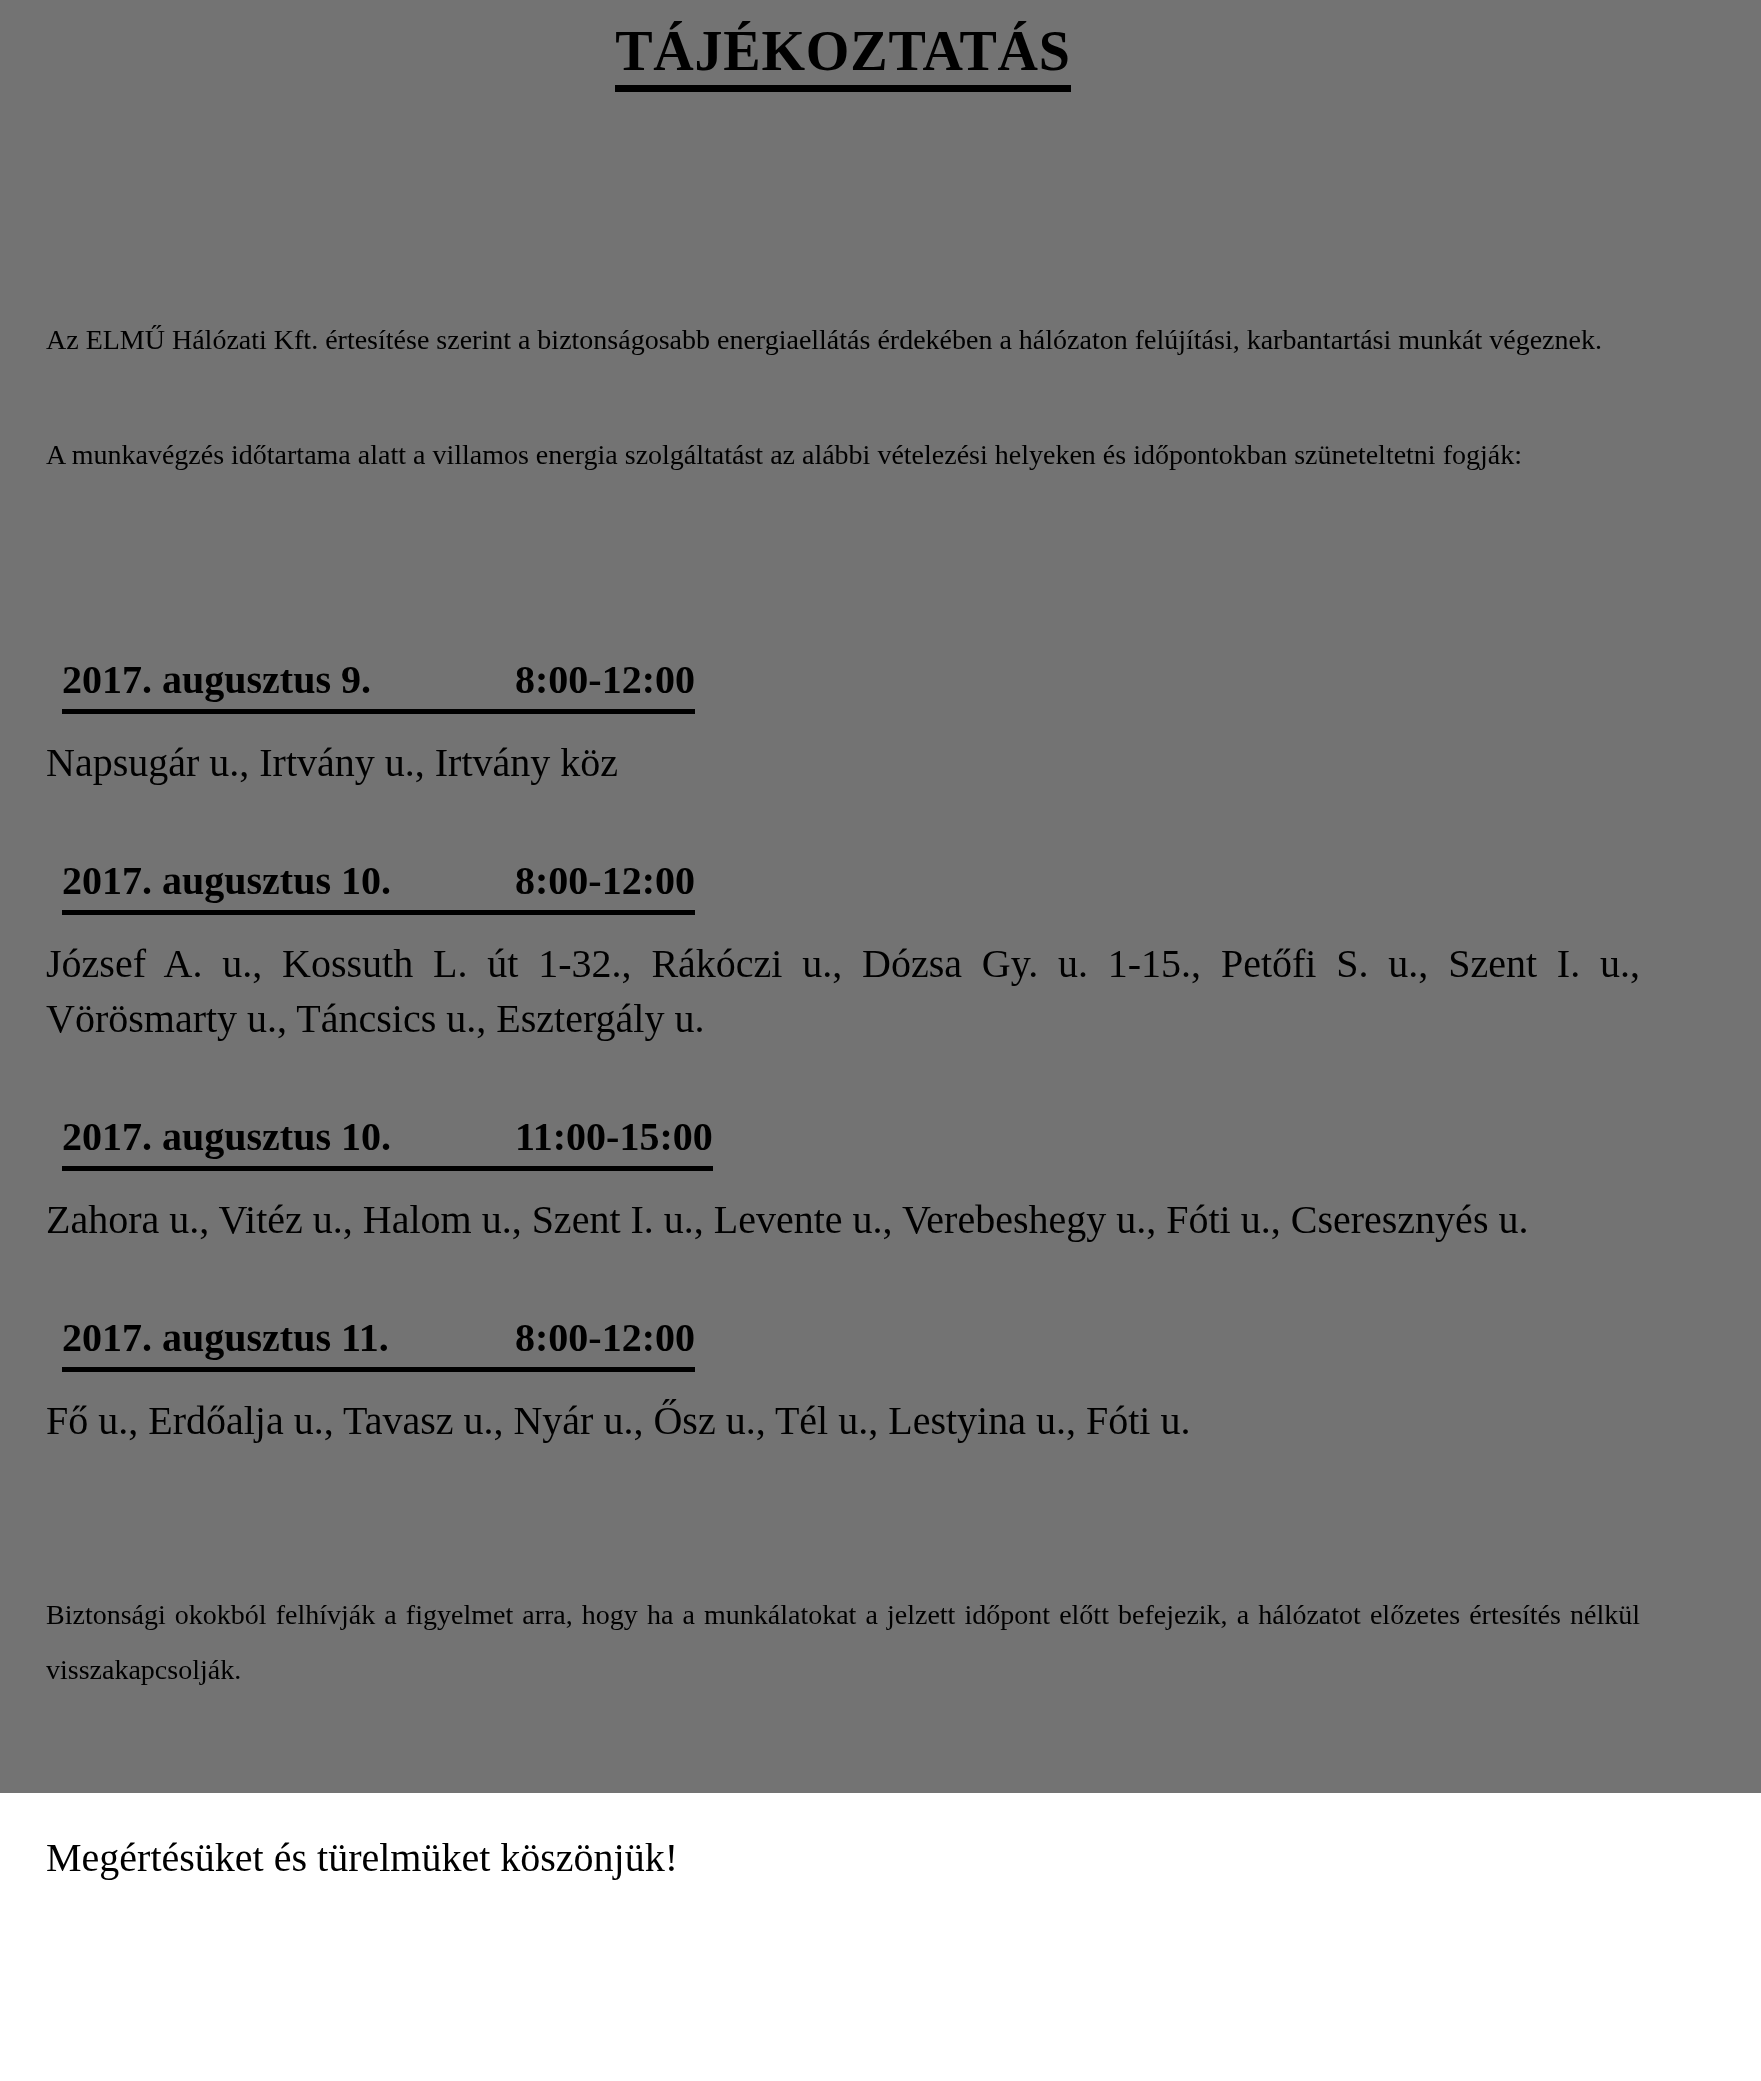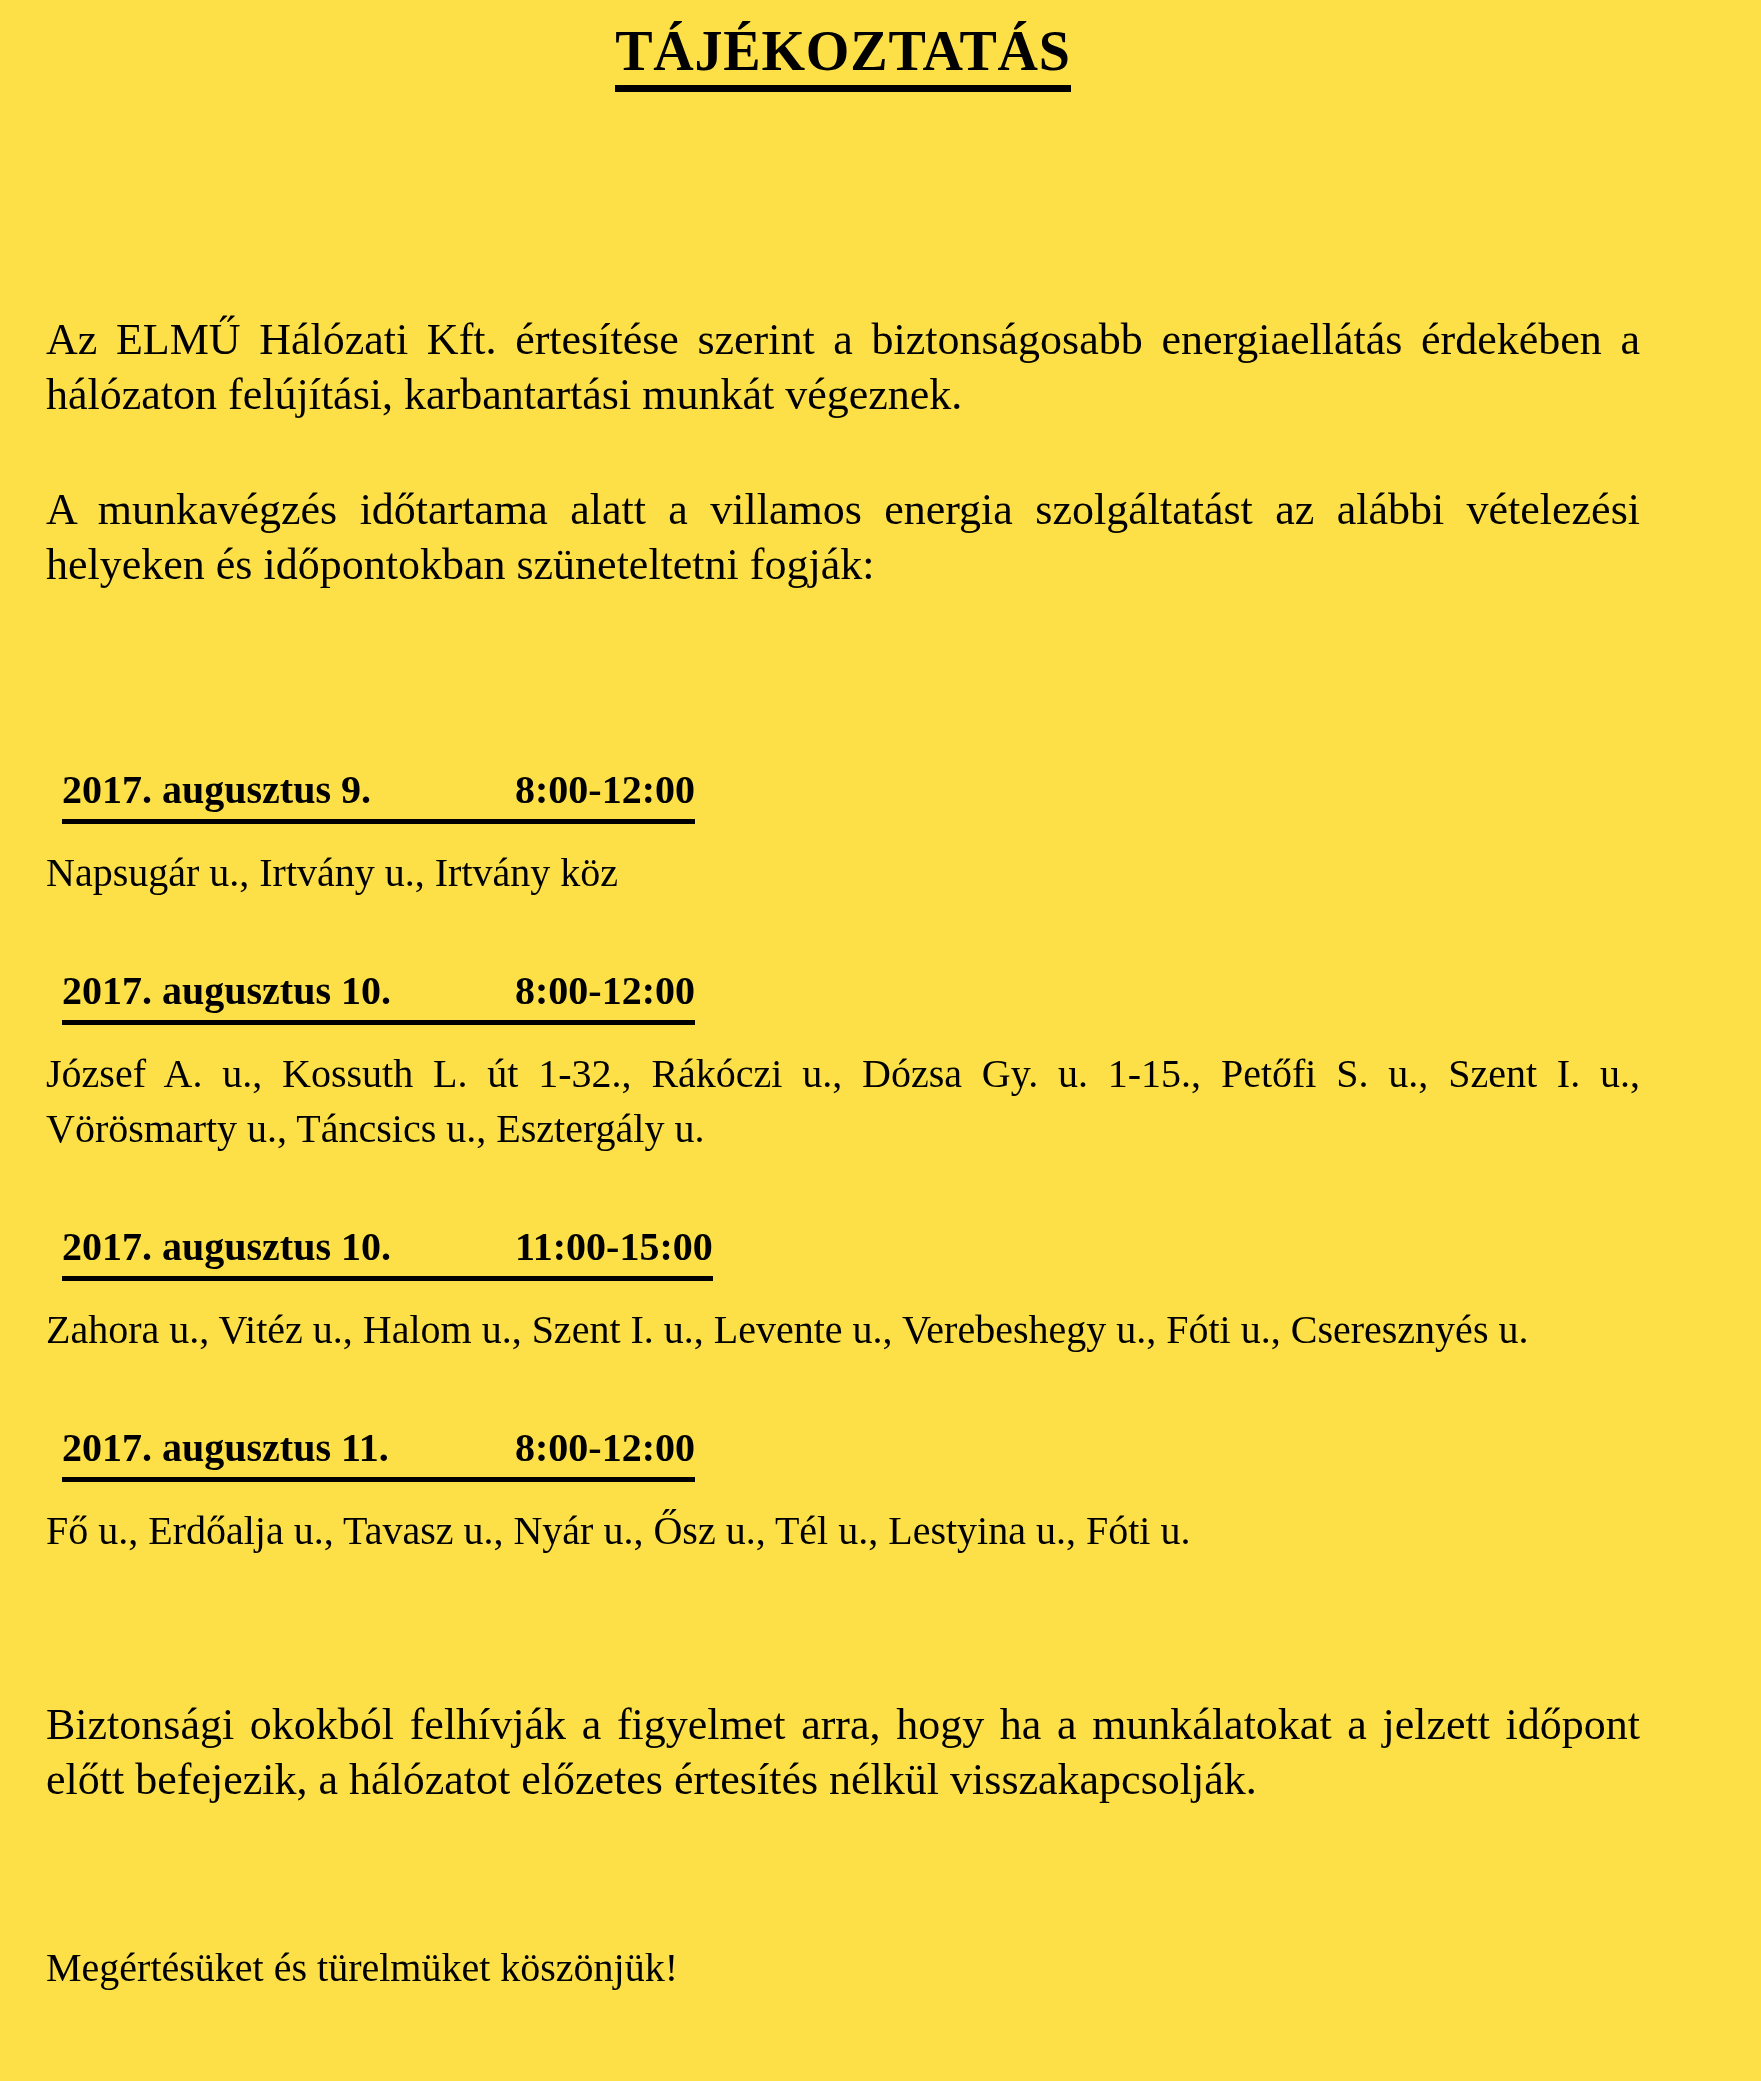--- a/index.html
+++ b/index.html
@@ -10,41 +10,41 @@
   body {
     width: 1762px;
     height: 2081px;
     overflow: hidden;
     font-family: "Liberation Serif", "DejaVu Serif", serif;
     color: #000000;
   }
   .page {
     box-sizing: border-box;
     width: 1762px;
-    height: 2081px;
+    height: 1793px;
     padding: 20px 122px 0 46px;
-    background: #fde047;
+    background: #737373;
   }
   
   .title-wrap {
     text-align: center;
     line-height: 62px;
     margin: 0;
   }
   .title {
     display: inline-block;
     font-size: 56px;
     font-weight: bold;
     letter-spacing: 0.8px;
     border-bottom: 7.6px solid #000000;
     padding-bottom: 3.4px;
   }
   
   .para {
-    font-size: 44px;
+    font-size: 28px;
     line-height: 55px;
     text-align: justify;
     margin: 0;
   }
   .intro-1 { margin-top: 215px; }
   .intro-2 { margin-top: 60px; }
   
   .schedule { margin-top: 157px; }
   .sched-section { margin-bottom: 50px; }
   .sched-heading {

